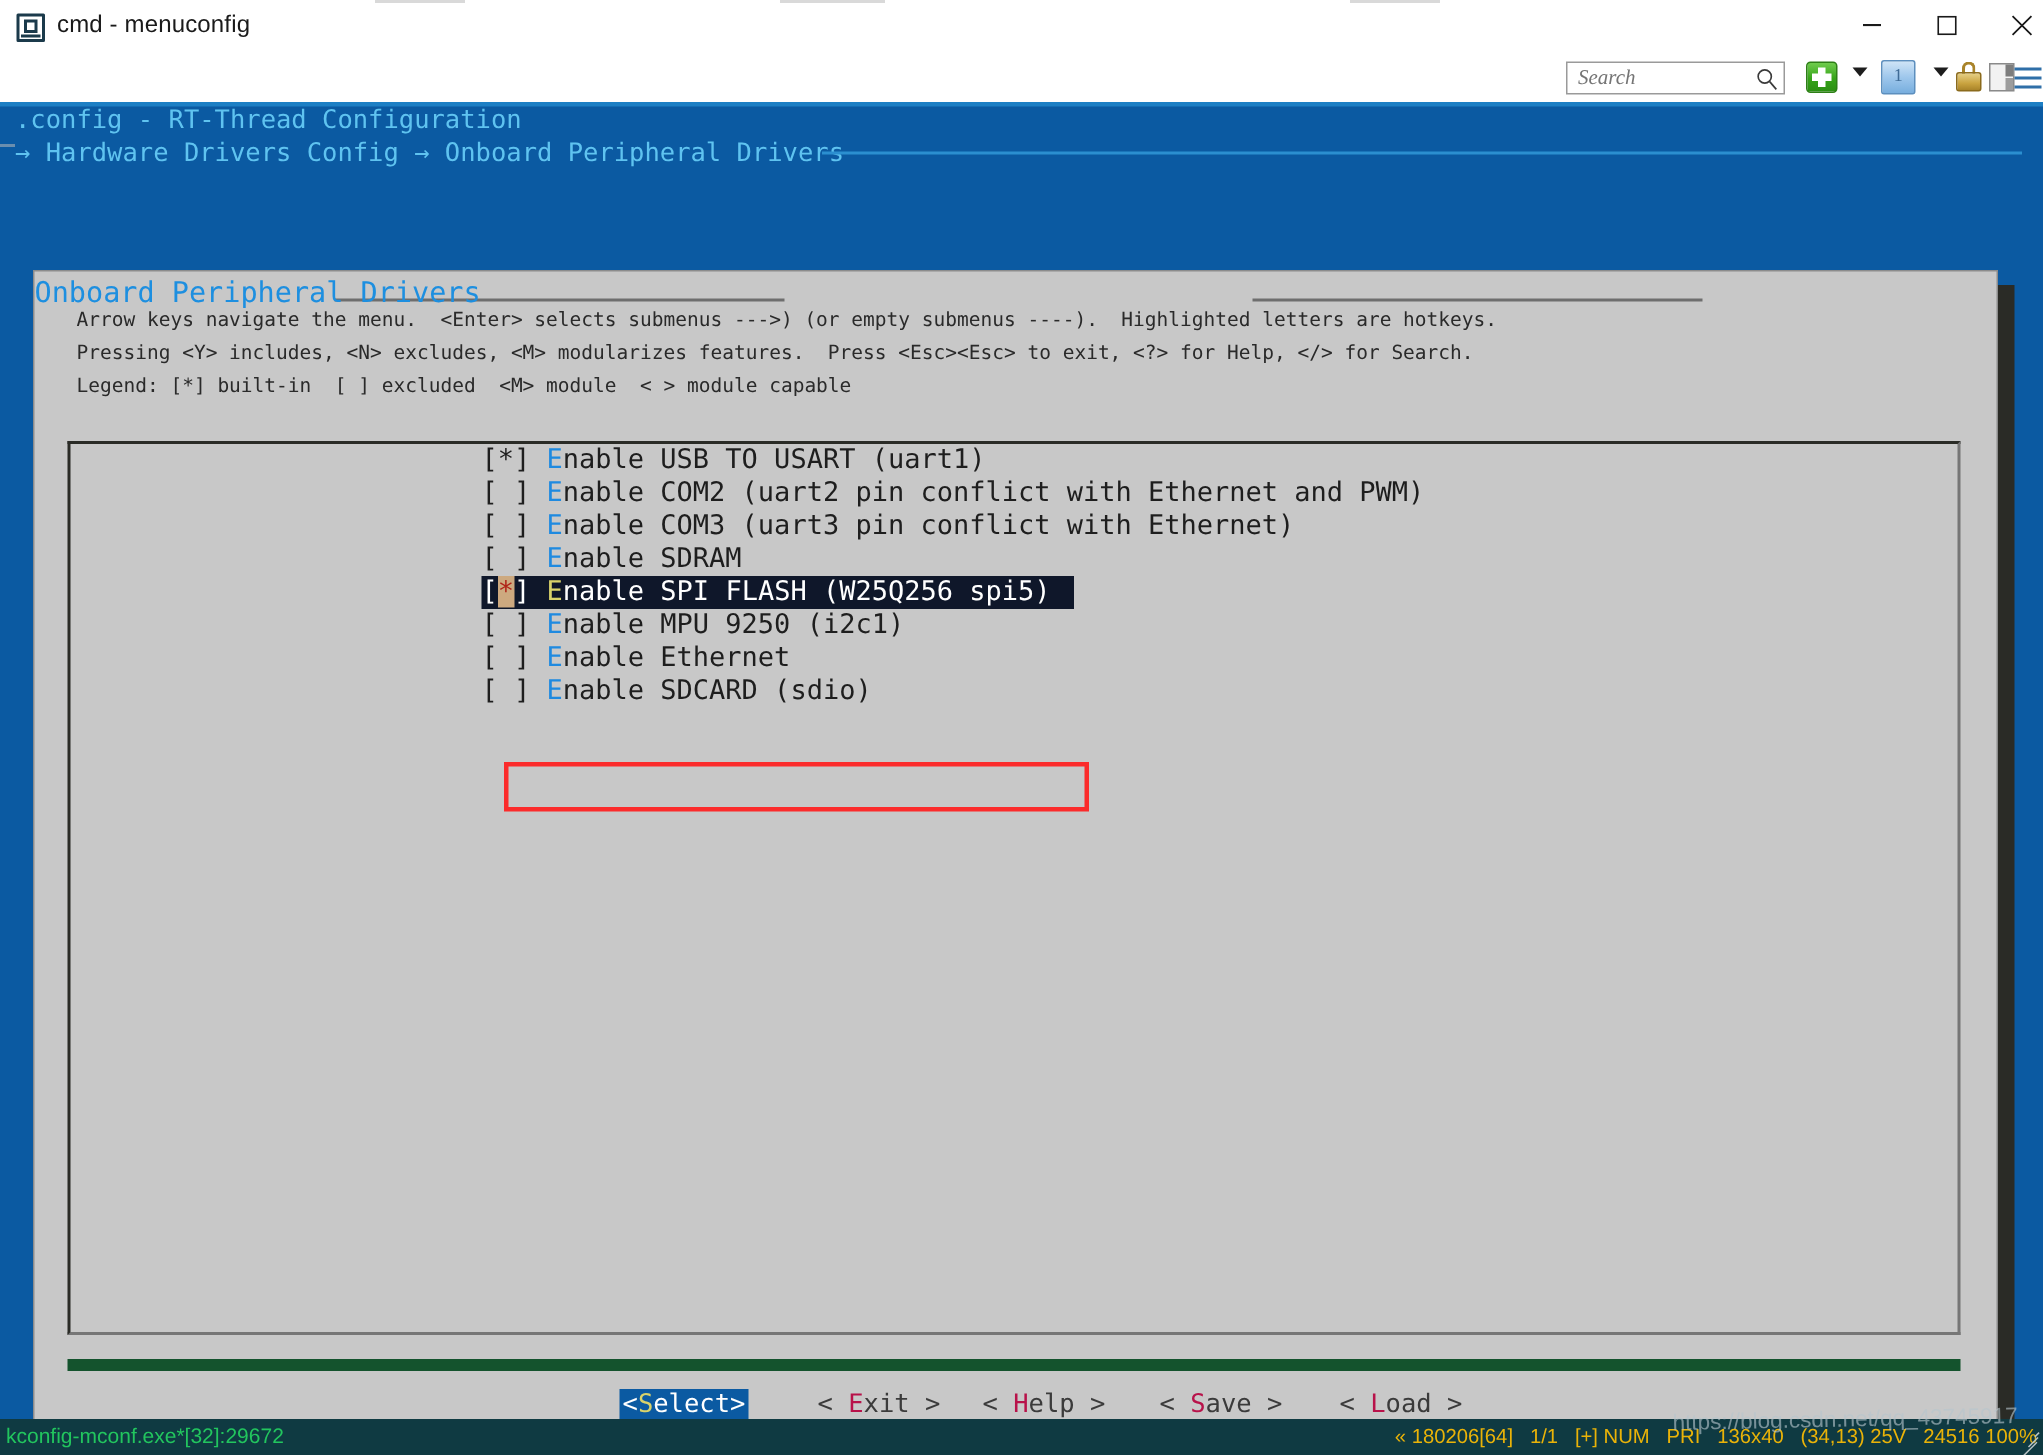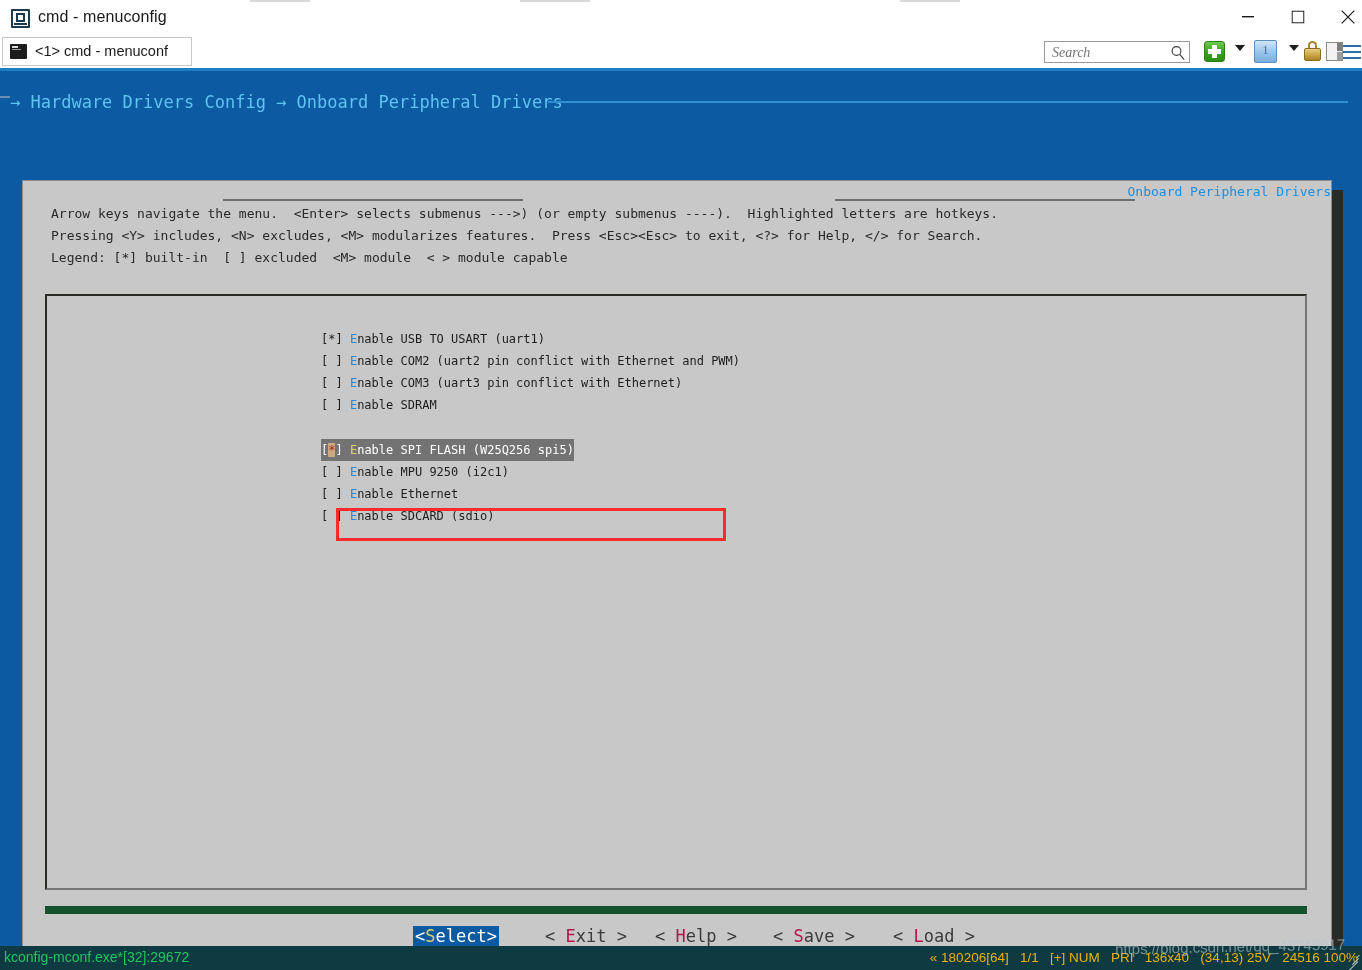--- a/index.html
+++ b/index.html
@@ -148,44 +148,44 @@
   
   .dlg-shadow{
     position:absolute;left:33px;top:122px;width:1310px;height:793px;background:#2a2b26;
   }
   
   .dialog{
     position:absolute;left:22px;top:112px;width:1310px;height:793px;
     background:#c8c8c8;border:1px solid #8c8c8c;box-sizing:border-box;
   }
   .dlg-title{
-    position:absolute;left:0;right:0;top:3px;text-align:right;font-size:13px;color:#1d8fe0;
+    position:absolute;left:0;right:0;top:3px;text-align:left;font-size:19px;color:#1d8fe0;
     white-space:pre;
   }
   .dlg-rule-l{position:absolute;left:200px;top:18px;width:300px;height:2px;background:#6e6e6e;}
   .dlg-rule-r{position:absolute;left:812px;top:18px;width:300px;height:2px;background:#6e6e6e;}
 
   .helptext{
     position:absolute;left:28px;top:22px;font-size:13px;line-height:22px;color:#2a2a2a;
     white-space:pre;
   }
 
   
   .listbox{
     position:absolute;left:22px;top:113px;width:1262px;height:596px;
     border:2px solid #2a2b26;border-right:2px solid #767676;border-bottom:2px solid #767676;
     background:#c8c8c8;box-sizing:border-box;
   }
   .items{
-    position:absolute;left:274px;top:32px;font-size:12px;line-height:22px;
+    position:absolute;left:274px;top:0;font-size:18px;line-height:22px;
     white-space:pre;color:#1e1e1e;
   }
   .item{height:22px;white-space:pre;}
   .hk{color:#1f8ae0;}
-  .item.sel{background:#737373;color:#ffffff;display:inline-block;padding-right:0;margin-top:23px;}
+  .item.sel{background:#0f172a;color:#ffffff;display:inline-block;padding-right:16px;}
   .item.sel .hk{color:#d9d36a;}
   .cursor{background:#cda97f;color:#b02418;}
 
   
   .redbox{
     position:absolute;left:313px;top:327px;width:390px;height:33px;
     border:3px solid #fb2b2b;box-sizing:border-box;
   }
 
   
@@ -247,24 +247,20 @@
         </svg>
     </div>
     <div class="winbtn wb-close">
       <svg width="14" height="14" viewBox="0 0 14 14">
           <path d="M0.7 0.7 L13.3 13.3 M13.3 0.7 L0.7 13.3" stroke="#1a1a1a" stroke-width="1.2" fill="none"></path>
         </svg>
     </div>
   </div>
 
   <div class="tabrow">
-    <div class="tab">
-      <span class="tab-ico"></span>
-      <span class="tab-label">&lt;1&gt; cmd - menuconf</span>
-    </div>
 
     <div class="search-box">
       <input type="text" placeholder="Search" style="">
       <span class="search-mag">
         <svg width="16" height="16" viewBox="0 0 16 16">
           <circle cx="6.5" cy="6" r="4.4" fill="none" stroke="#3a3a3a" stroke-width="1.1"></circle>
           <path d="M9.8 9.4 L14.2 14.6" stroke="#3a3a3a" stroke-width="1.1" fill="none"></path>
         </svg>
       </span>
     </div>
@@ -291,20 +287,21 @@
       </div>
 
     <div class="tb tb-menu">
       <span><i></i><i></i><i></i></span>
     </div>
   </div>
 
   <div class="console">
     <div class="thin-top-rule"></div>
 
+    <div class="crumb1">.config - RT-Thread Configuration</div>
     <div class="crumb2">→ Hardware Drivers Config → Onboard Peripheral Drivers</div>
     <div class="crumb-rule"></div>
 
     <div class="dlg-shadow"></div>
 
     <div class="dialog">
       <div class="dlg-rule-l"></div>
       <div class="dlg-rule-r"></div>
       <div class="dlg-title">Onboard Peripheral Drivers</div>
 

